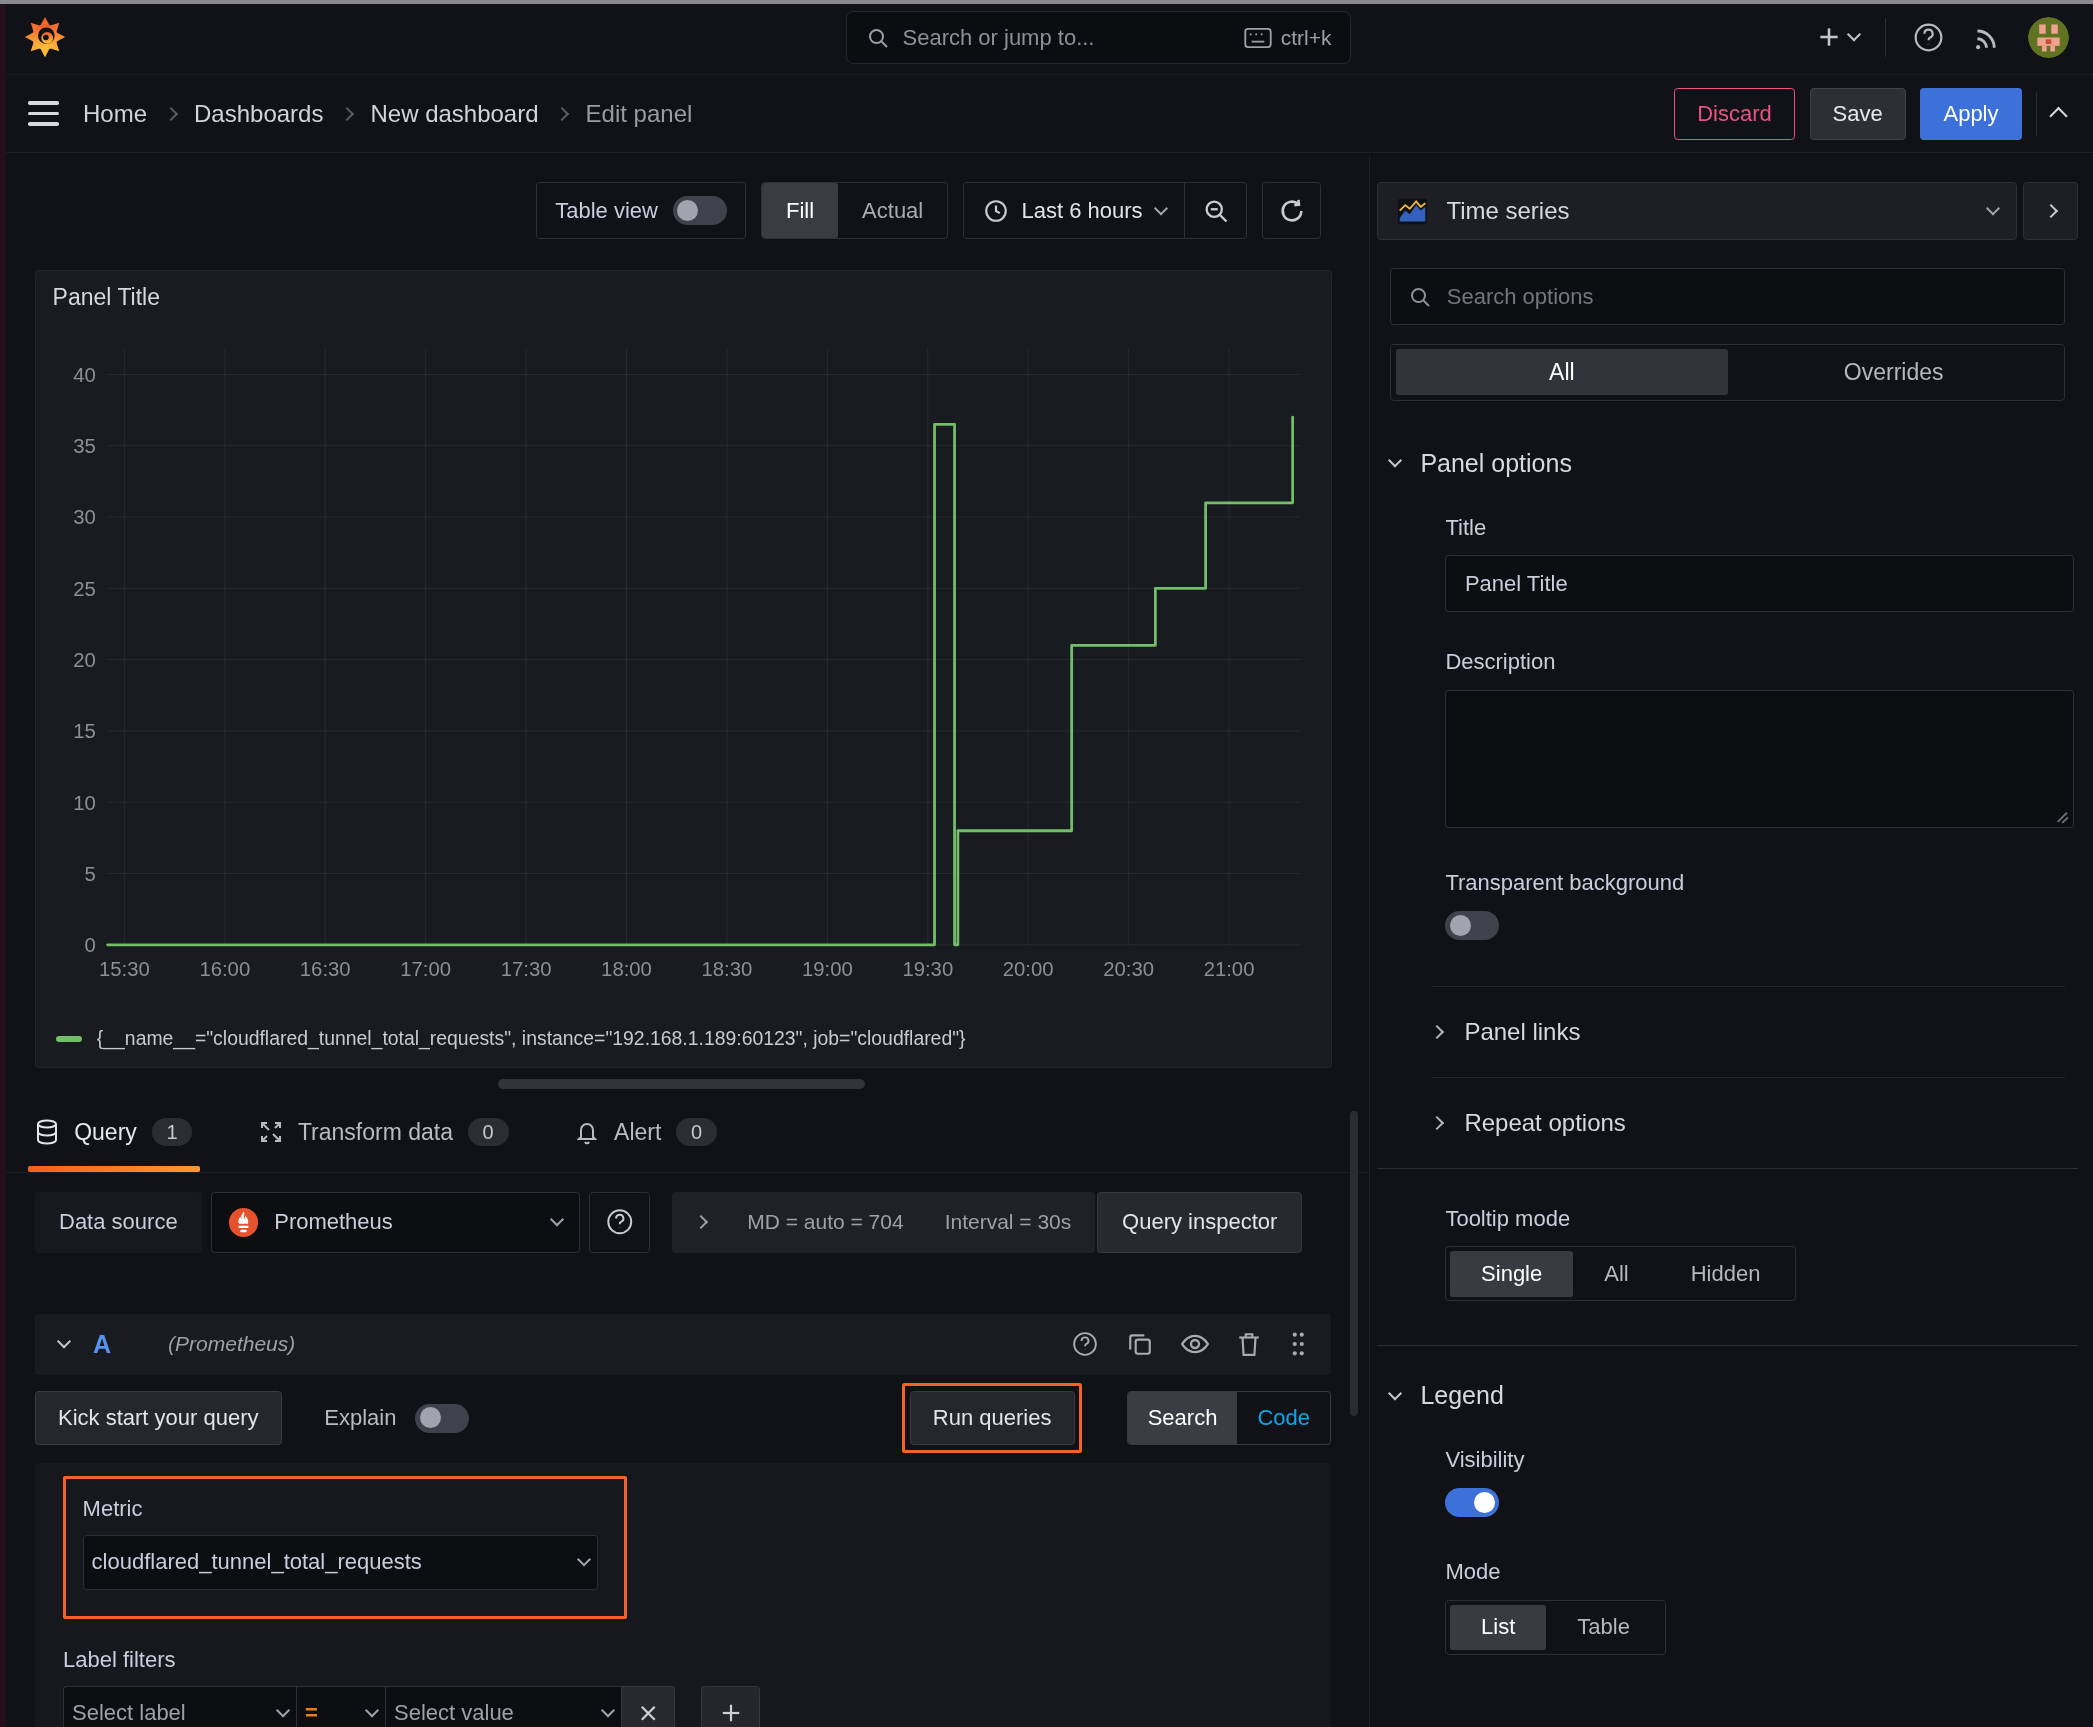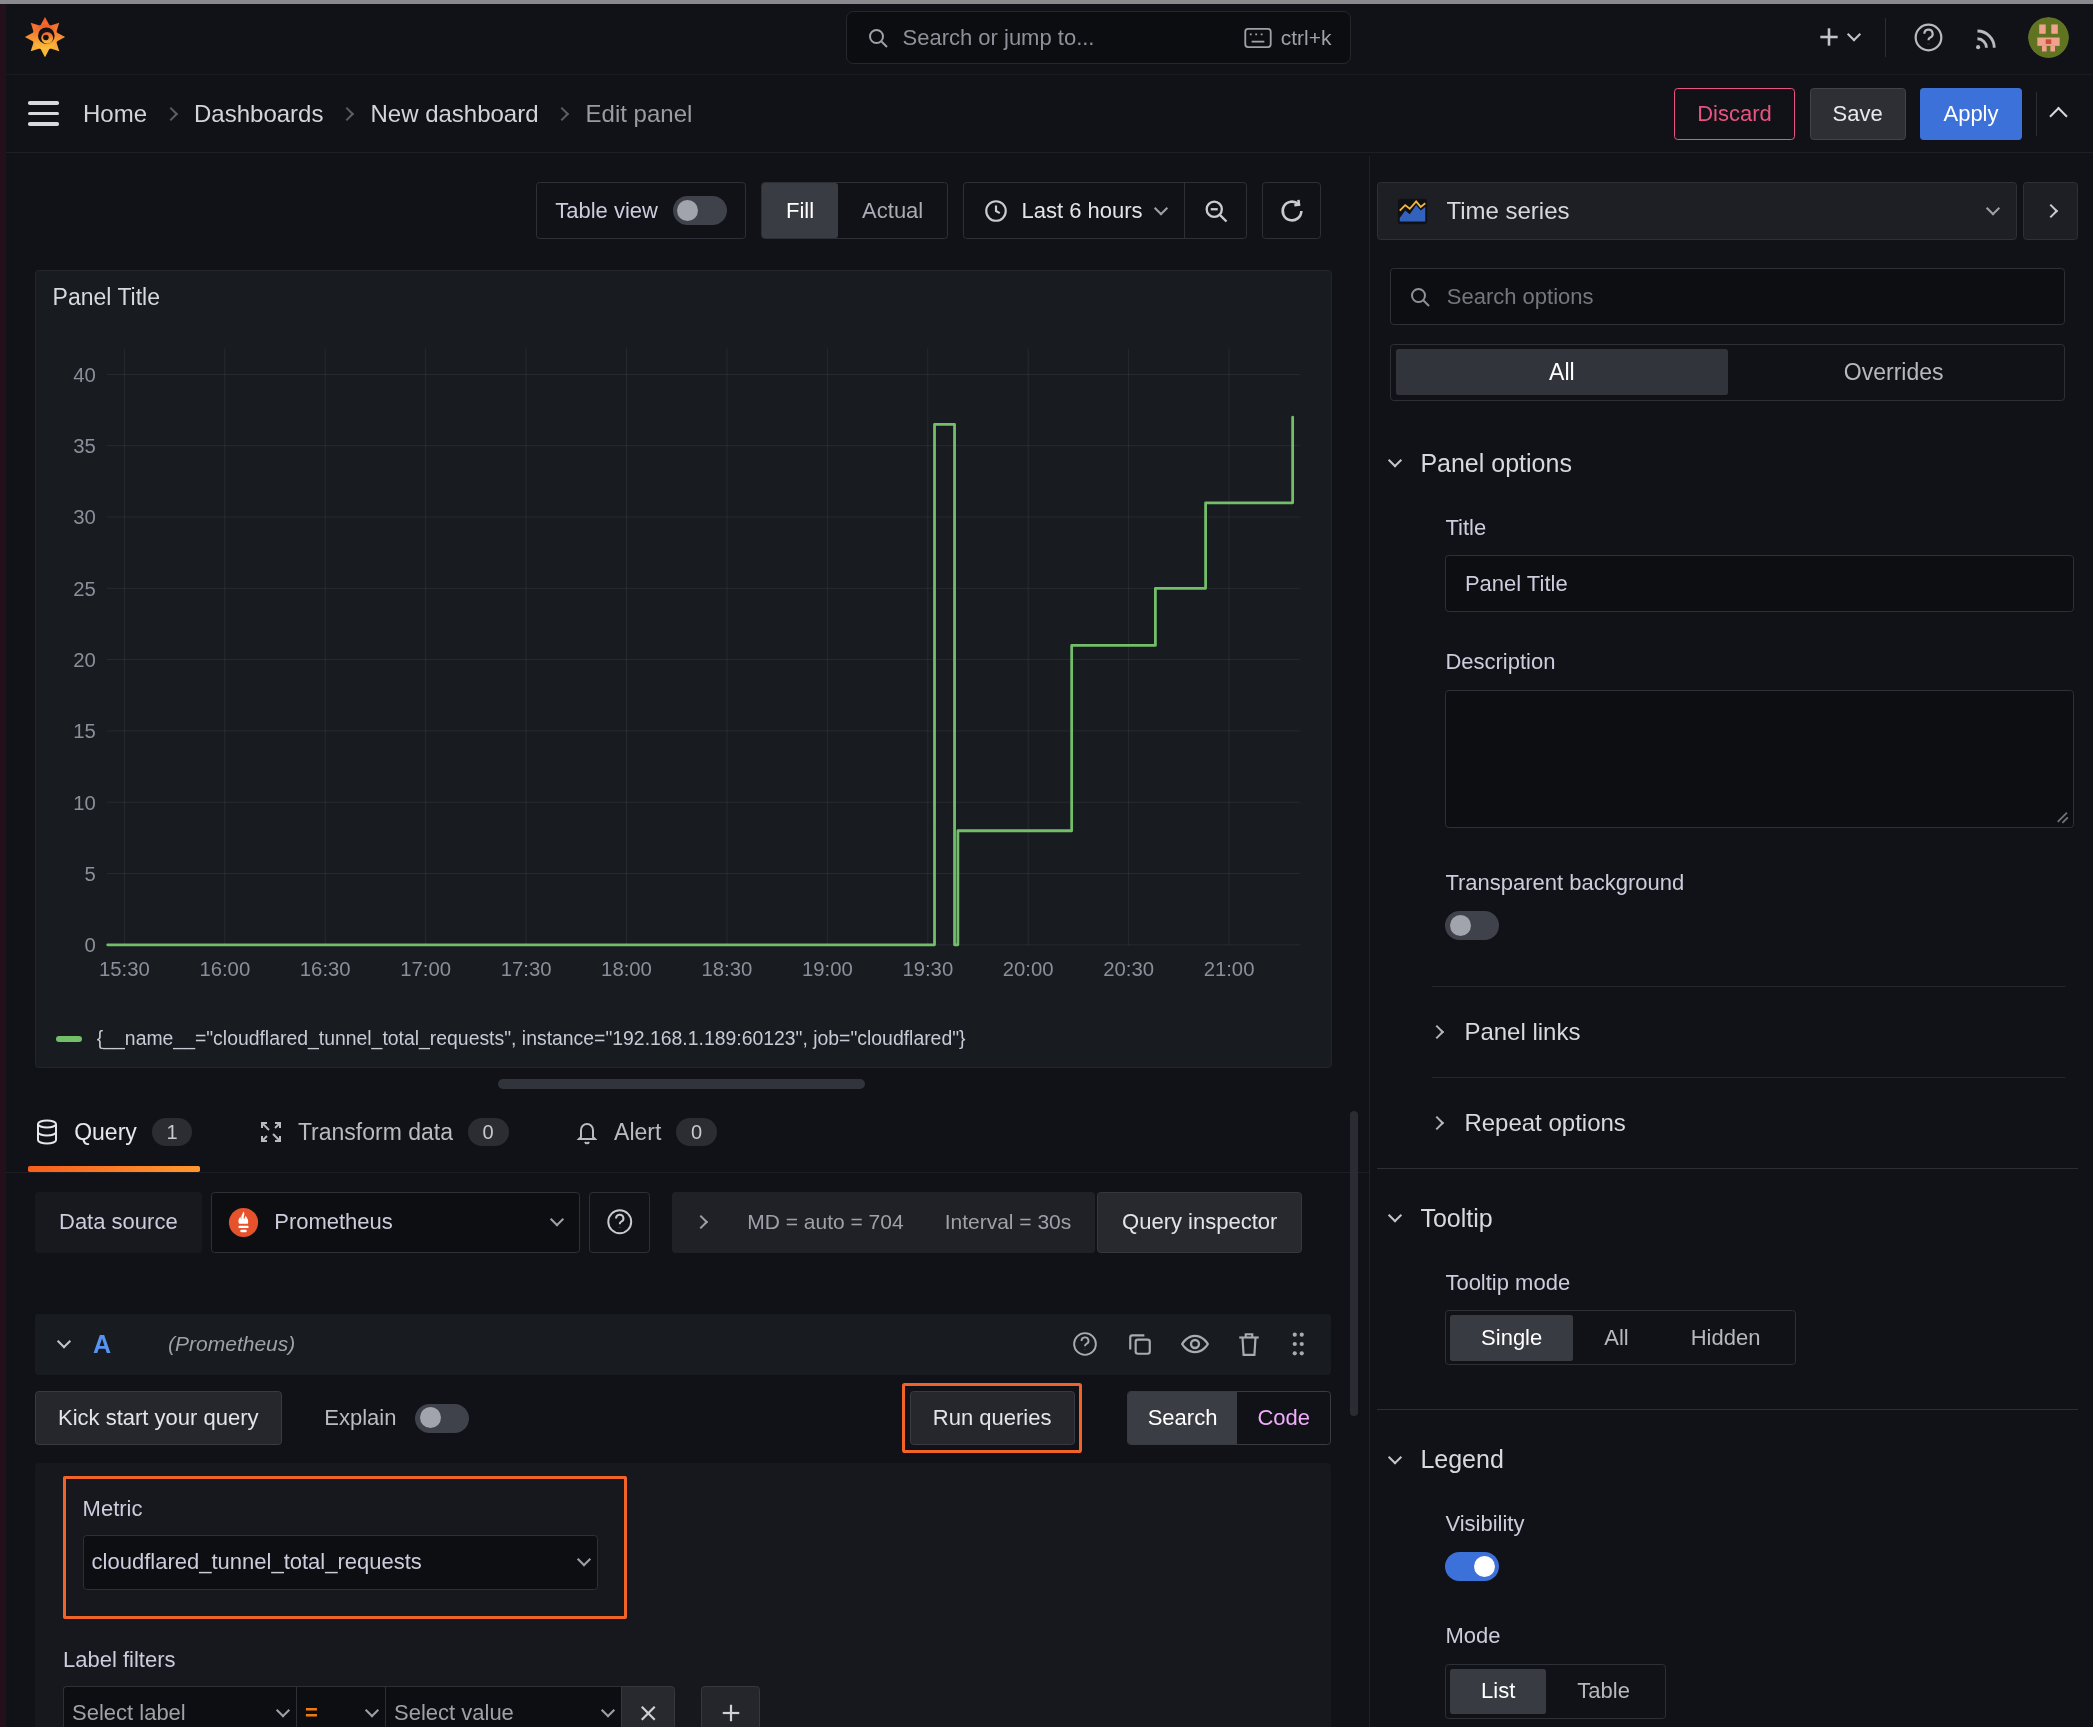--- a/index.html
+++ b/index.html
@@ -99,21 +99,21 @@
   .query-card{margin-top:61px;height:61px;background:#181b20;border-radius:3.7px;display:flex;align-items:center;padding:0 24px;gap:24px}
   .qref{color:#5794f2;font-size:25px;font-weight:bold}
   .qhint{color:#9fa0a8;font-style:italic;font-size:21px;margin-left:33px}
   .q-icons{margin-left:auto;display:flex;align-items:center;gap:28px;color:#a9aab2}
 
   .sub-toolbar{margin-top:13px;display:flex;align-items:center;height:61px;gap:28px}
   .gbtn{background:#26272c;border:0.9px solid #393b42;border-radius:3.7px;height:54px;display:inline-flex;align-items:center;padding:0 22px;font-size:22px;color:#e3e4e9;cursor:pointer}
   .explain{display:flex;align-items:center;gap:18.5px;color:var(--text);font-size:22px}
   .ann-wrap{border:3.7px solid var(--ann);border-radius:2.8px;padding:4.6px;display:inline-flex;margin-left:auto}
   .bc-group{display:flex;border:0.9px solid #393b42;border-radius:3.7px;height:54px;overflow:hidden}
-  .bc-group .opt{display:flex;align-items:center;padding:0 20px;font-size:22px;color:#f0abfc;cursor:pointer}
+  .bc-group .opt{display:flex;align-items:center;padding:0 20px;font-size:22px;color:#0ea5e9;cursor:pointer}
   .bc-group .opt.active{background:#3b3d44;color:#fff}
 
   .builder-card{margin-top:14.8px;background:#17181e;border-radius:3.7px;padding:13px 28px 37px 28px;min-height:277px}
   .metric-ann{border:3.7px solid var(--ann);border-radius:1.8px;padding:16.6px 26px 26px 16.6px;display:inline-block}
   .field-label{font-size:22px;color:var(--text);margin-bottom:13px}
   .dd{background:var(--input);border:0.9px solid var(--border);border-radius:3.7px;height:55px;display:flex;align-items:center;gap:15px;padding:0 8px;font-size:22px;color:var(--text);cursor:pointer}
   .metric-dd{width:515px}
   .filters{margin-top:28px}
   .filter-row{display:flex;align-items:stretch;height:55px;margin-top:13px}
   .filter-row .dd{border-radius:0;border-right-width:0}
@@ -593,24 +593,20 @@
       <div class="sub-div" style="margin-top:0"></div>
       <div class="collapsed-row">
         <i class="chev right"></i>
         <span>Repeat options</span>
       </div>
     </div>
 
     <div class="full-div strong" style="margin-top:9.2px"></div>
 
     <div class="section">
-      <div class="sec-head" style="margin-top:35px">
-        <i class="chev down"></i>
-        <span>Tooltip</span>
-      </div>
       <div class="sec-body">
         <div class="lab">Tooltip mode</div>
         <div class="seg-ctl">
           <span class="opt active">Single</span>
           <span class="opt">All</span>
           <span class="opt">Hidden</span>
         </div>
       </div>
     </div>
 

